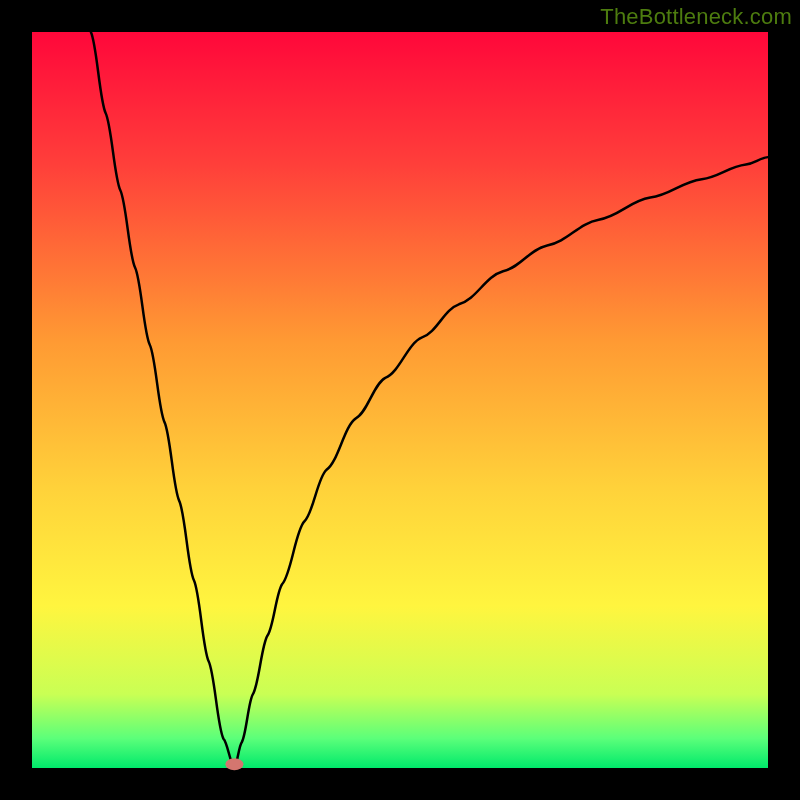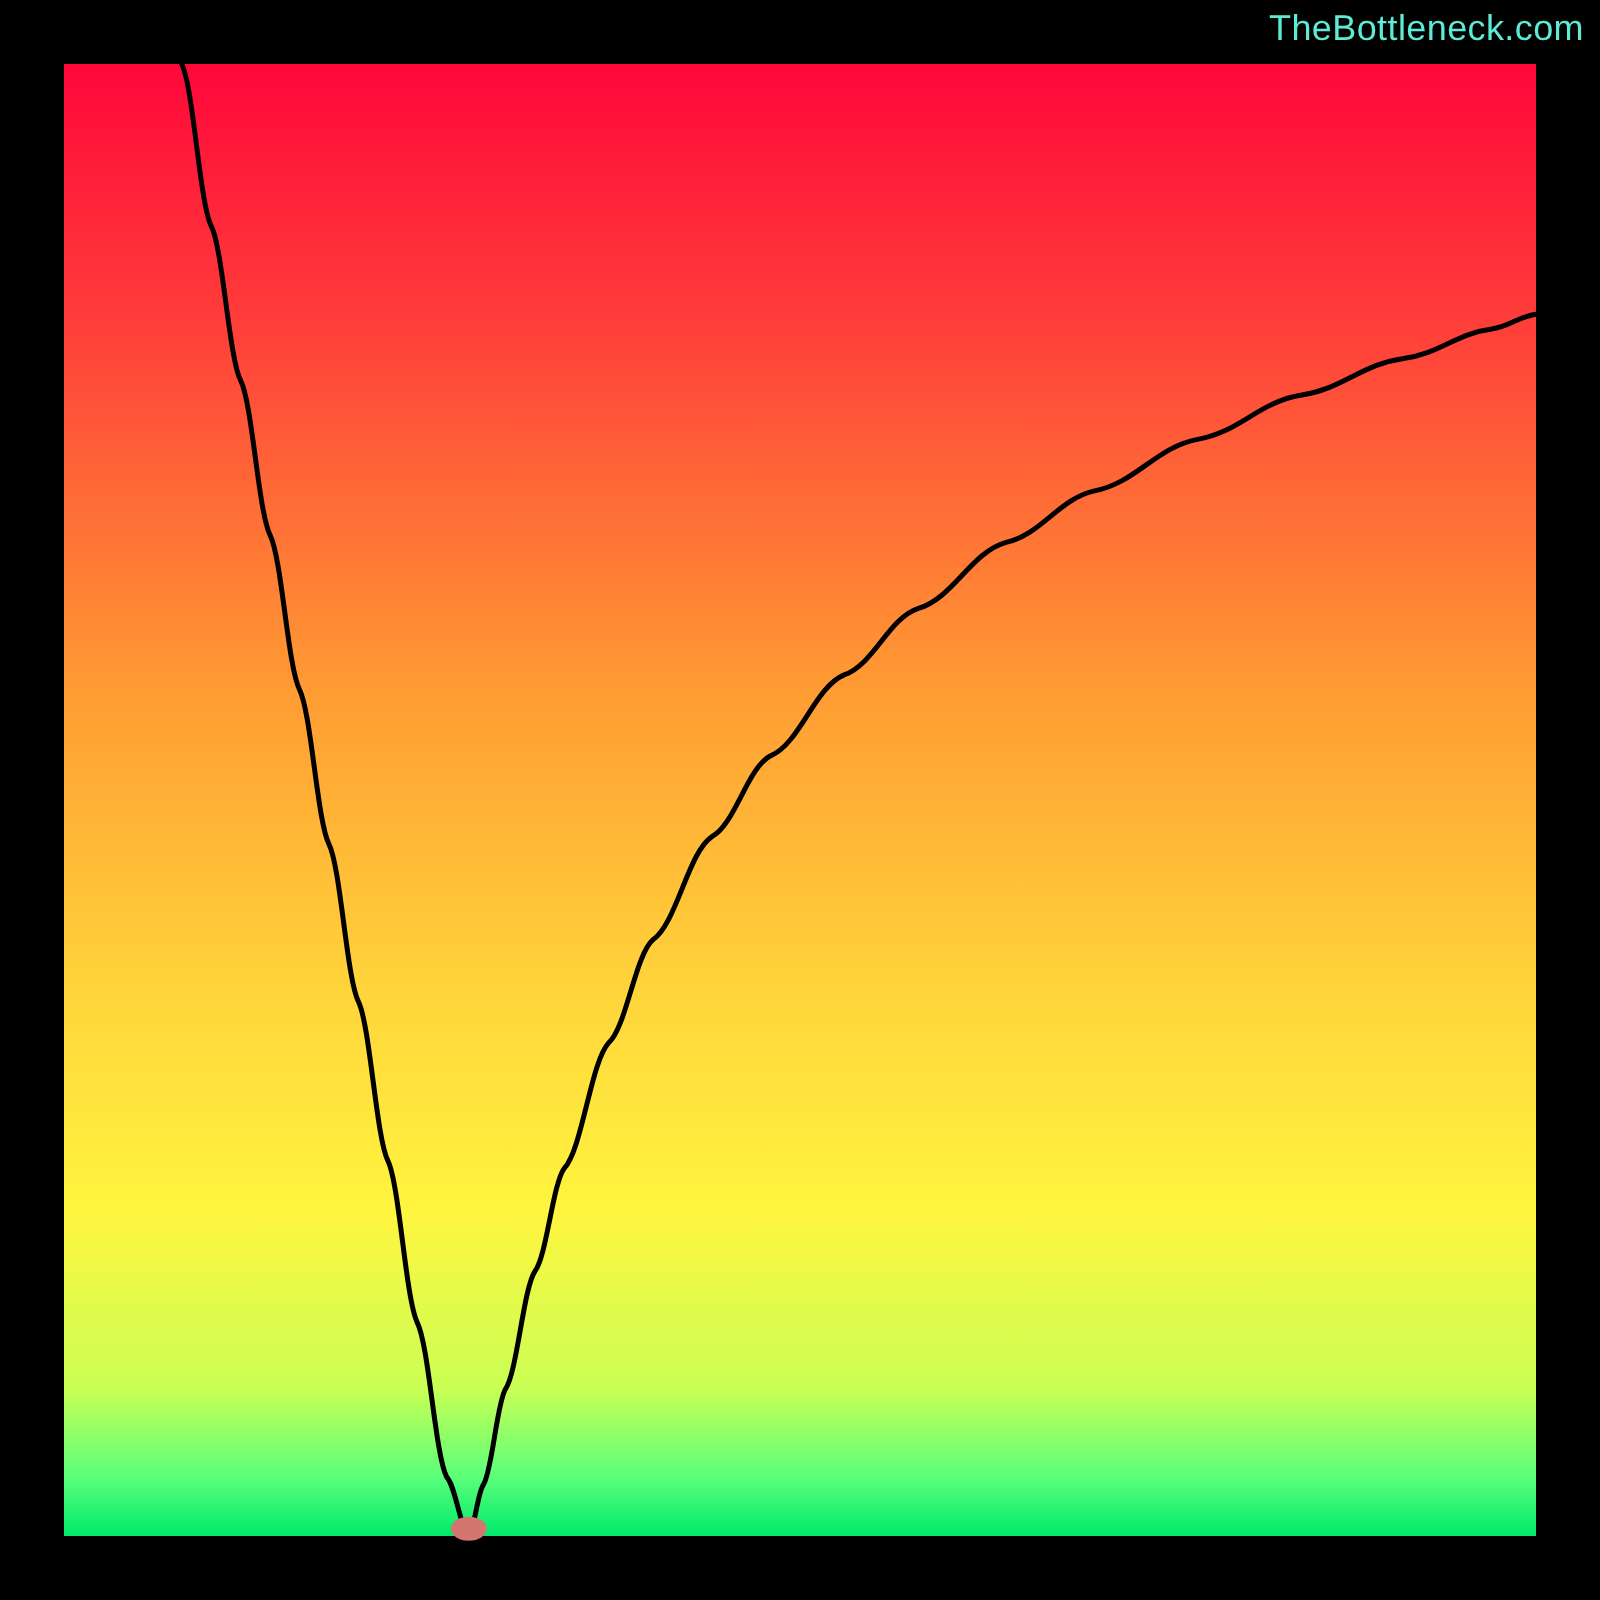--- a/index.html
+++ b/index.html
@@ -16,22 +16,22 @@
     top: 0;
     width: 800px;
     height: 800px;
     background: #000;
   }
   .watermark {
     position: absolute;
     top: 4px;
     right: 8px;
     font-family: Arial, Helvetica, sans-serif;
-    font-size: 18px;
-    color: #5eead4;
+    font-size: 22px;
+    color: #4d7c0f;
     font-weight: 500;
     letter-spacing: 0.2px;
     user-select: none;
   }
   svg {
     position: absolute;
     left: 0;
     top: 0;
   }
 </style>

